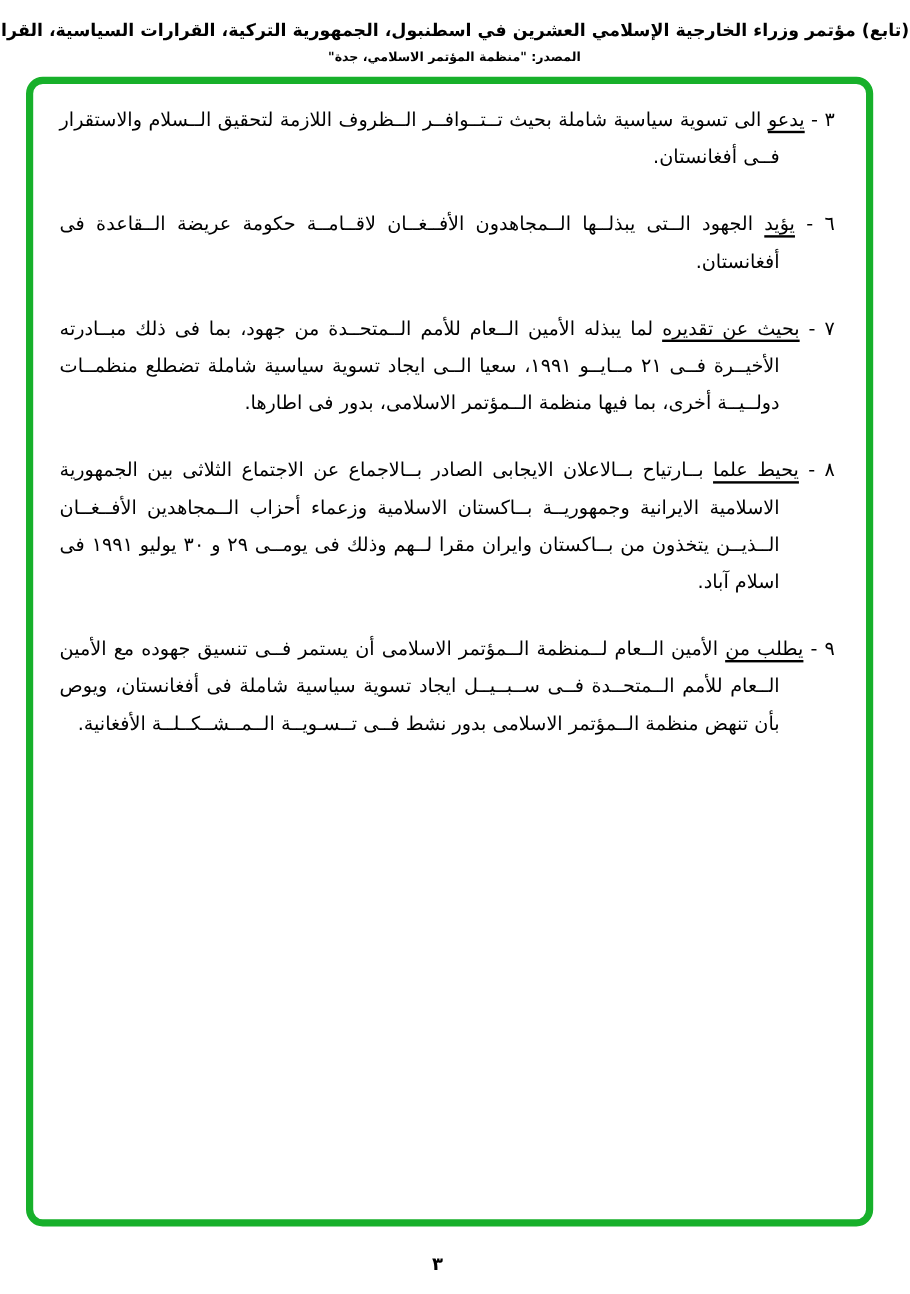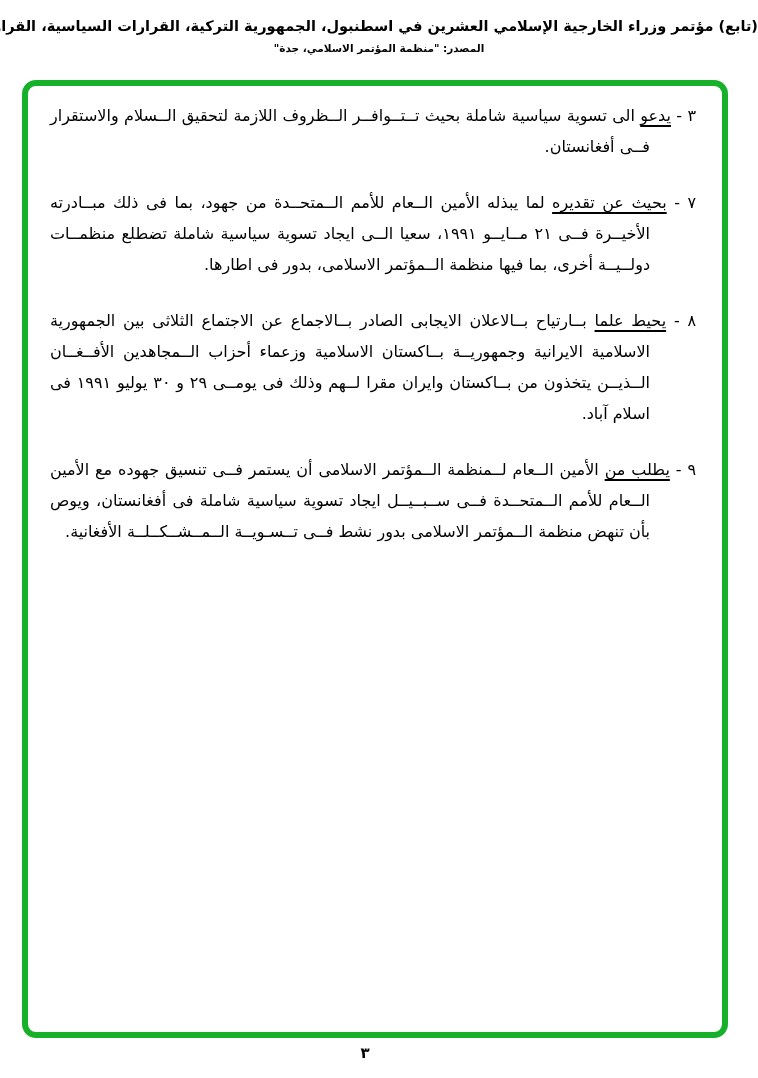--- a/index.html
+++ b/index.html
@@ -25,21 +25,21 @@
     letter-spacing:0px;
   }
   .doc-source{
     margin-top:5px;
     font-size:10.5px;
     font-weight:bold;
   }
   
   .content-frame{
     position:absolute;
-    left:22px;top:80px;
+    left:22px;top:64px;
     width:706px;height:958px;
     box-sizing:border-box;
     border:6px solid #17b02a;
     border-radius:14px;
     padding:14px 26px 10px 22px;
     overflow:hidden;
     background:#fff;
   }
   
   .items{
@@ -80,20 +80,21 @@
     <div class="doc-title">(تابع) مؤتمر وزراء الخارجية الإسلامي العشرين في اسطنبول، الجمهورية التركية، القرارات السياسية، القرار الرقم ٢٠/١٠س</div>
     <div class="doc-source">المصدر: "منظمة المؤتمر الاسلامي، جدة"</div>
   </div>
 
   <div class="content-frame" style="border-color: rgb(23, 176, 42);">
     <div class="items" id="items">
   <p class="res-item"><span class="item-number">٣ -</span> <span class="item-keyword">يدعو</span> <span class="item-text">الى تسوية سياسية شاملة بحيث تــتــوافــر الــظروف اللازمة لتحقيق الــسلام والاستقرار فــى أفغانستان.</span></p>
 
 
 
+  <p class="res-item"><span class="item-number">٦ -</span> <span class="item-keyword">يؤيد</span> <span class="item-text">الجهود الــتى يبذلــها الــمجاهدون الأفــغــان لاقــامــة حكومة عريضة الــقاعدة فى أفغانستان.</span></p>
 
   <p class="res-item"><span class="item-number">٧ -</span> <span class="item-keyword">بحيث عن تقديره</span> <span class="item-text">لما يبذله الأمين الــعام للأمم الــمتحــدة من جهود، بما فى ذلك مبــادرته الأخيــرة فــى ٢١ مــايــو ١٩٩١، سعيا الــى ايجاد تسوية سياسية شاملة تضطلع منظمــات دولــيــة أخرى، بما فيها منظمة الــمؤتمر الاسلامى، بدور فى اطارها.</span></p>
 
   <p class="res-item"><span class="item-number">٨ -</span> <span class="item-keyword">يحيط علما</span> <span class="item-text">بــارتياح بــالاعلان الايجابى الصادر بــالاجماع عن الاجتماع الثلاثى بين الجمهورية الاسلامية الايرانية وجمهوريــة بــاكستان الاسلامية وزعماء أحزاب الــمجاهدين الأفــغــان الــذيــن يتخذون من بــاكستان وايران مقرا لــهم وذلك فى يومــى ٢٩ و ٣٠ يوليو ١٩٩١ فى اسلام آباد.</span></p>
 
   <p class="res-item"><span class="item-number">٩ -</span> <span class="item-keyword">يطلب من</span> <span class="item-text">الأمين الــعام لــمنظمة الــمؤتمر الاسلامى أن يستمر فــى تنسيق جهوده مع الأمين الــعام للأمم الــمتحــدة فــى ســبــيــل ايجاد تسوية سياسية شاملة فى أفغانستان، ويوص بأن تنهض منظمة الــمؤتمر الاسلامى بدور نشط فــى تــسـويــة الــمــشــكــلــة الأفغانية.</span></p>
 </div>
   </div>
 
   <div class="page-number">٣</div>

